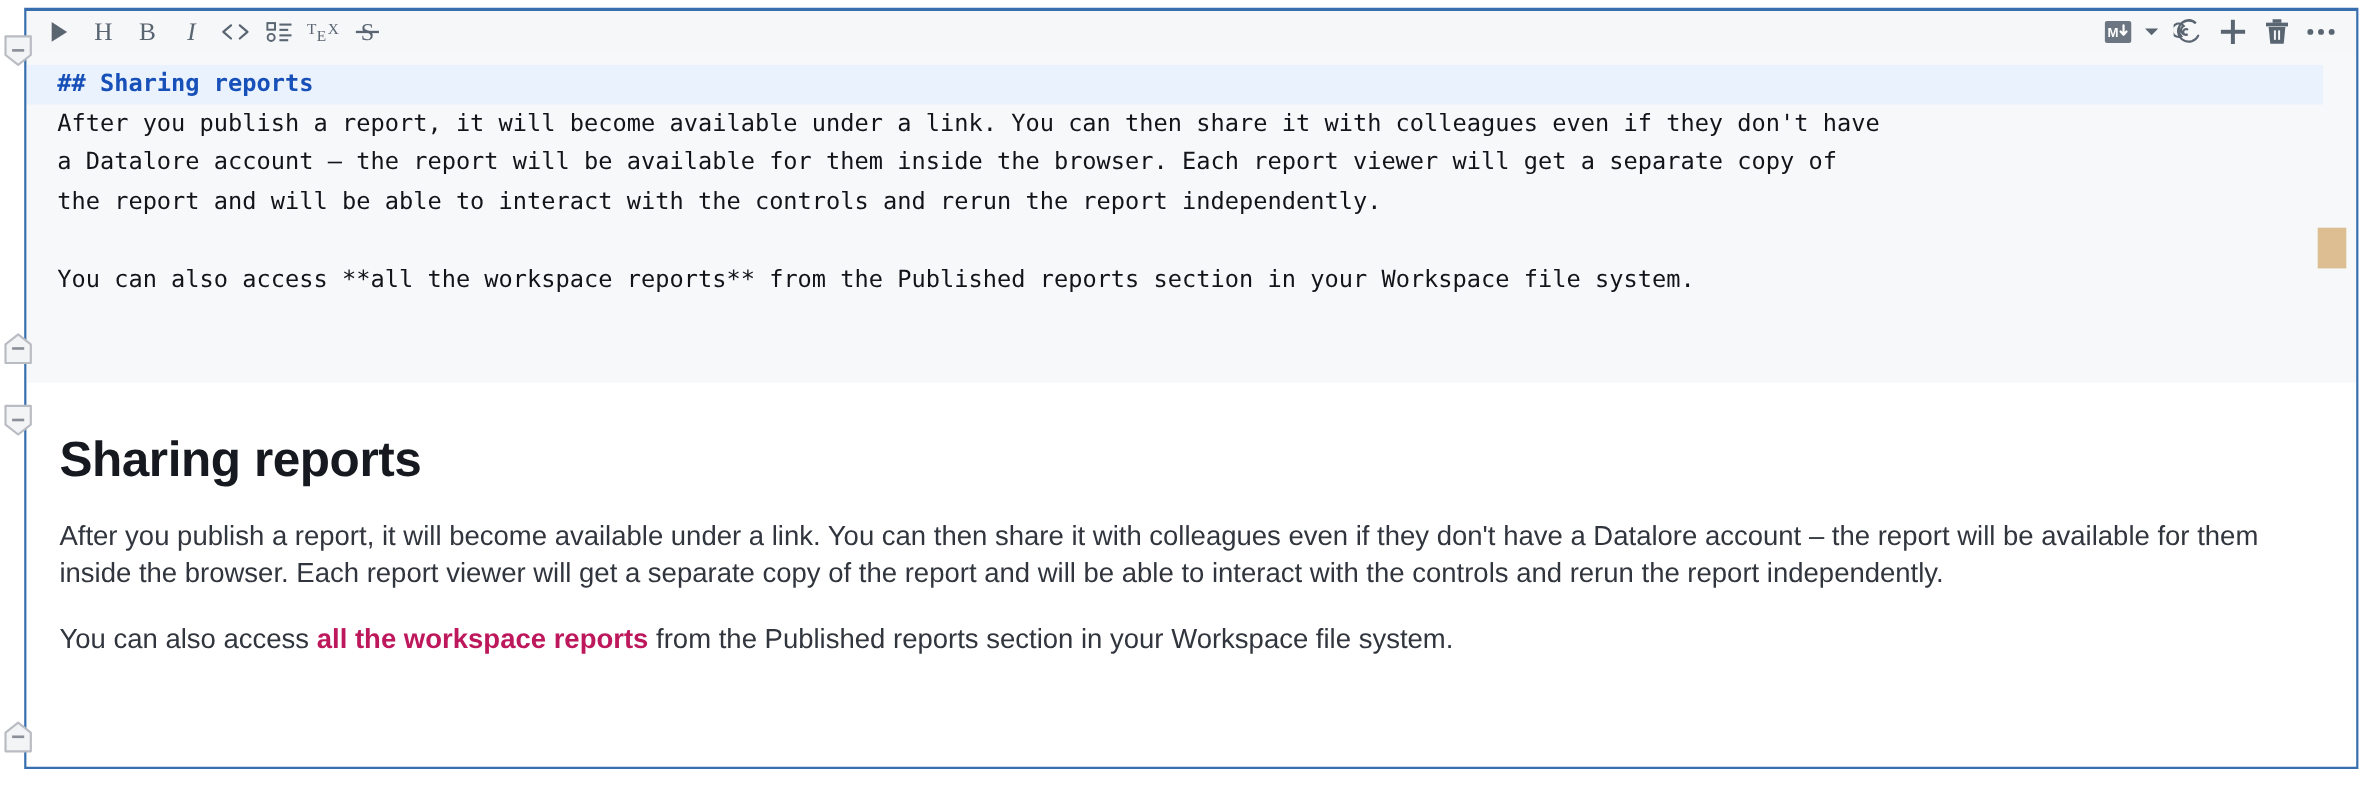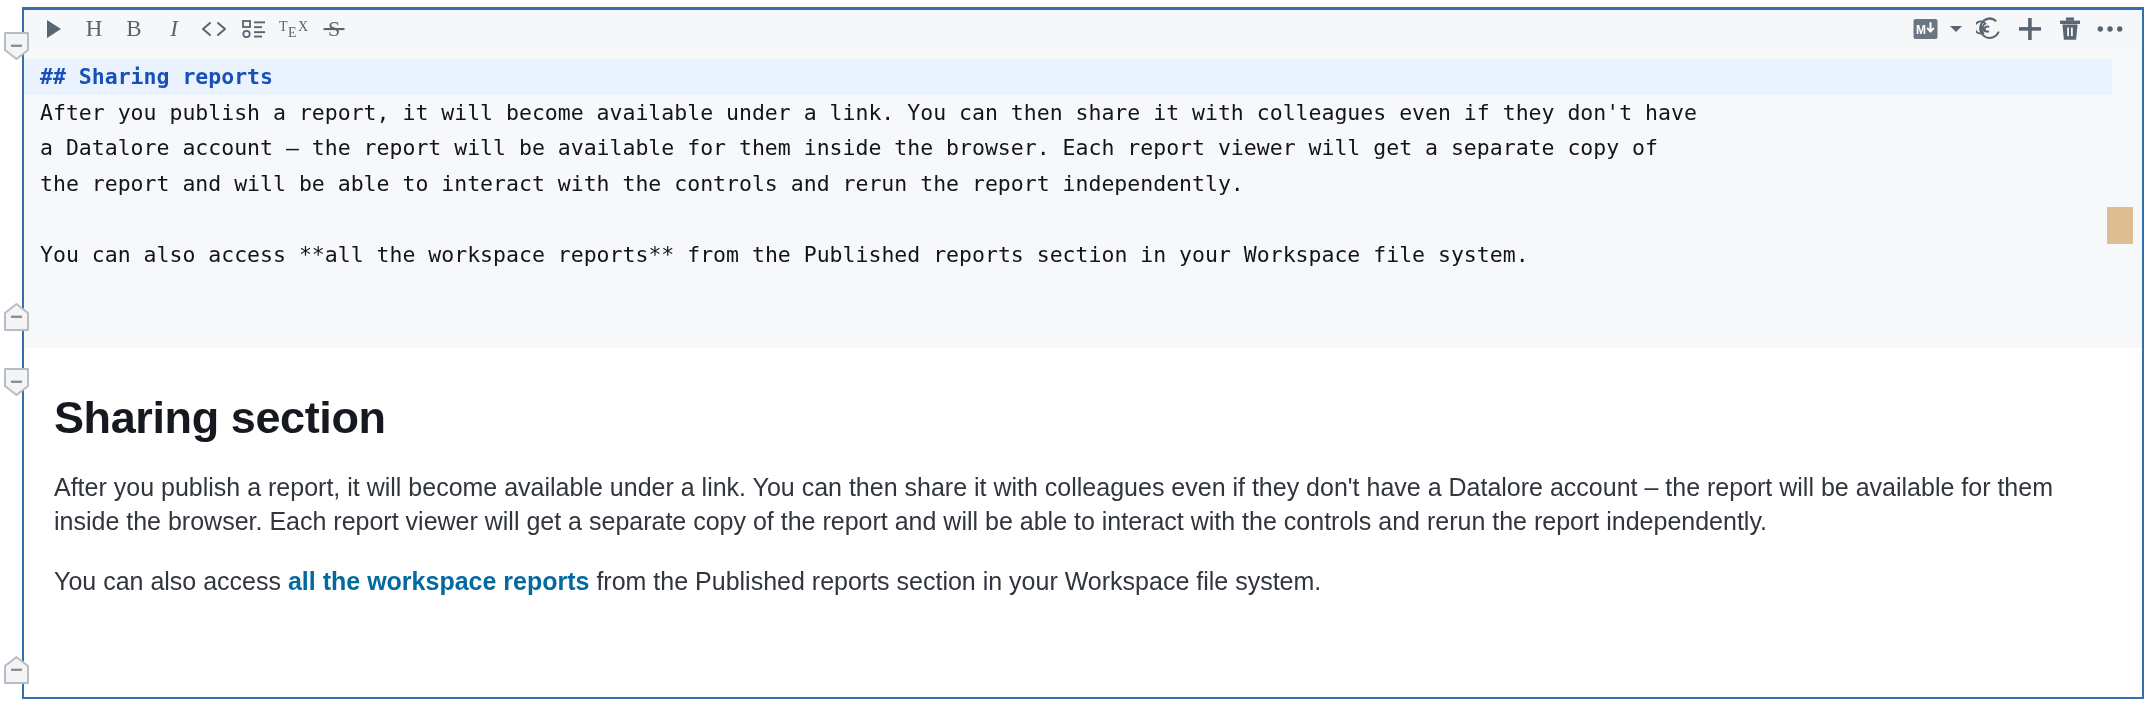--- a/index.html
+++ b/index.html
@@ -90,21 +90,21 @@
     top: 10px;
     width: 100%;
     font-family: "DejaVu Sans Mono", "Liberation Mono", monospace;
     font-size: 21.5px;
     line-height: 35.5px;
     white-space: pre;
     color: #12141a;
   }
   .cl {
     height: 35.5px;
-    padding-left: 16px;
+    padding-left: 28px;
     box-sizing: border-box;
   }
   .cl.active {
     background: #eaf2fd;
     width: 2088px;
   }
   .cl .hdr { color: #1750b8; font-weight: bold; }
   .cl .bold { font-weight: normal; }
 
   
@@ -139,21 +139,21 @@
     font-family: "Liberation Sans", sans-serif;
   }
   .out-p {
     margin: 0;
     padding-top: 26px;
     font-size: 25px;
     line-height: 34px;
     color: #31353d;
     font-family: "Liberation Sans", sans-serif;
   }
-  .out-p .b { font-weight: bold; color: #0369a1; }
+  .out-p .b { font-weight: bold; color: #be185d; }
 
   
   .fold {
     position: absolute;
     width: 27px;
     height: 30px;
     left: 3px;
     cursor: pointer;
   }
   .fold svg { display: block; }
@@ -300,21 +300,21 @@
 
     </div>
   </div>
 
   <div id="source-pane">
     <div id="code-lines"><div class="cl active"><span class="hdr">## Sharing reports</span></div><div class="cl"><span>After you publish a report, it will become available under a link. You can then share it with colleagues even if they don't have</span></div><div class="cl"><span>a Datalore account — the report will be available for them inside the browser. Each report viewer will get a separate copy of</span></div><div class="cl"><span>the report and will be able to interact with the controls and rerun the report independently.</span></div><div class="cl"><span></span></div><div class="cl"><span>You can also access </span><span class="bold">**all the workspace reports**</span><span> from the Published reports section in your Workspace file system.</span></div></div>
     <div id="source-marker"></div>
   </div>
 
   <div id="output-pane">
-    <h1 id="out-title">Sharing section</h1>
+    <h1 id="out-title">Sharing reports</h1>
     <p class="out-p" id="out-p1"><span>After you publish a report, it will become available under a link. You can then share it with colleagues even if they don't have a Datalore account – the report will be available for them inside the browser. Each report viewer will get a separate copy of the report and will be able to interact with the controls and rerun the report independently.</span></p>
     <p class="out-p" id="out-p2"><span>You can also access </span><span class="b">all the workspace reports</span><span> from the Published reports section in your Workspace file system.</span></p>
   </div>
 
   <div id="cell-frame"></div>
 
   <div id="gutter">
       <div class="fold" style="top: 31px;">
         <svg width="27" height="30" viewBox="0 0 27 30">
           <path d="M2 2 H25 V19 L13.5 28 L2 19 Z" fill="#f3f4f6" stroke="#b9bcc2" stroke-width="2" stroke-linejoin="round"></path>

